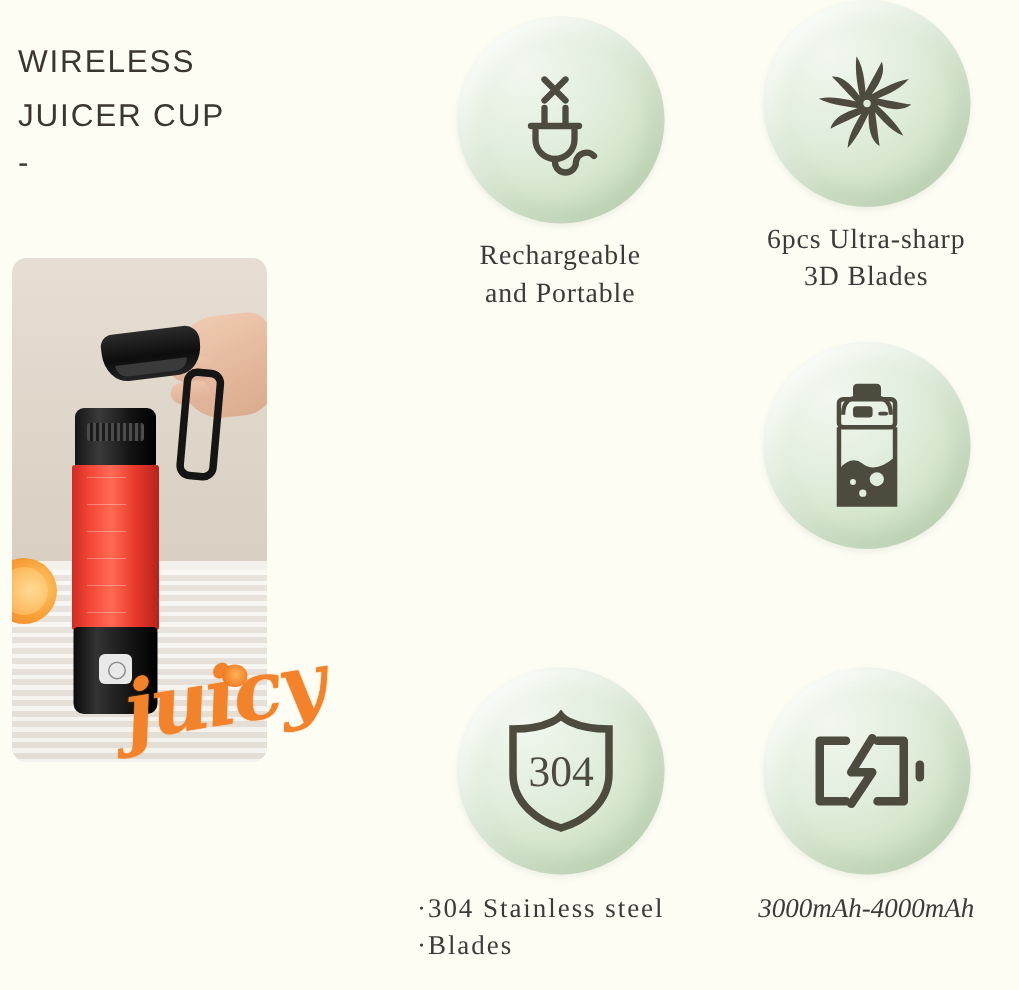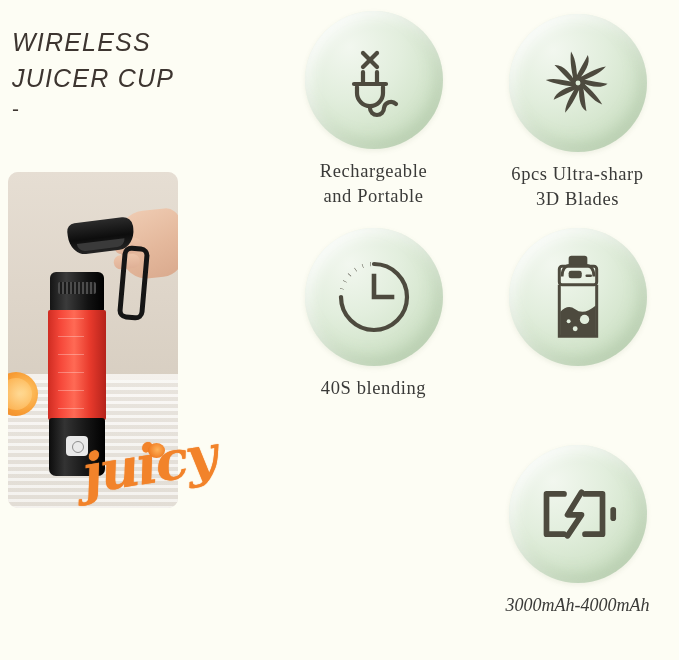--- a/index.html
+++ b/index.html
@@ -25,27 +25,26 @@
 
   
   .title-block {
     position: absolute;
     left: 12px;
     top: 24px;
     width: 250px;
   }
   .title-line {
     font-family: "Liberation Sans", sans-serif;
-    font-size: 25px;
+    font-size: 21px;
     line-height: 36px;
     letter-spacing: 1.2px;
     color: #3d3530;
     font-weight: 300;
     white-space: nowrap;
-    font-style: italic;
   }
   .title-dash {
     font-family: "Liberation Sans", sans-serif;
     font-size: 21px;
     line-height: 26px;
     color: #3d3530;
     font-weight: 400;
     letter-spacing: 0;
   }
 
@@ -282,21 +281,21 @@
   }
   .caption.left-align {
     text-align: left;
     padding-left: 6px;
     letter-spacing: 1.3px;
   }
   .caption.nowrap { white-space: nowrap; letter-spacing: 0.3px; }
 
   
   .c0 { left: 0;   top: 11px; }
-  .c1 { left: 204px; top: 14px; }
+  .c1 { left: 204px; top: 0; }
   .c2 { left: 0;   top: 228px; }
   .c3 { left: 204px; top: 228px; }
   .c4 { left: 0;   top: 445px; }
   .c5 { left: 204px; top: 445px; }
 
   .c4 .caption, .c5 .caption { font-size: 18px; }
   .c5 .caption { letter-spacing: 0; font-style: italic; }
 </style>
 </head>
 <body>
@@ -373,48 +372,48 @@
             </g>
             <circle cx="50" cy="50" r="9" fill="#4d4a3e"></circle>
           </g>
           <circle cx="50" cy="50" r="3" fill="#dcead6"></circle>
         </svg>
       </div>
       <div class="caption">6pcs Ultra-sharp
 3D Blades</div>
     </div>
 
-    <div class="cell c2">
-      <div class="circle">
-        <svg width="80" height="80" viewBox="0 0 80 80" aria-hidden="true">
-          <path d="M40 7 a33 33 0 0 1 0 66 a33 33 0 0 1 -33 -33" fill="none" stroke="#4d4a3e" stroke-width="4.2" stroke-linecap="round"></path>
-          <path d="M7 40 a33 33 0 0 1 33 -33" fill="none" stroke="#4d4a3e" stroke-width="4.2" stroke-linecap="butt" stroke-dasharray="0.5 7.5"></path>
-          <path d="M40 19 L40 40 L58 40" fill="none" stroke="#4d4a3e" stroke-width="4.6" stroke-linecap="square"></path>
-        </svg>
-      </div>
-      <div class="caption">40S blending</div>
-    </div>
 
     <div class="cell c3">
       <div class="circle">
         <svg width="74" height="86" viewBox="0 0 74 92" aria-hidden="true">
           <rect x="27" y="2" width="20" height="11" rx="3" fill="#4d4a3e"></rect>
           <path d="M20 24 q0 -12 10 -12 M54 24 q0 -12 -10 -12" fill="none" stroke="#4d4a3e" stroke-width="3"></path>
           <rect x="17" y="13" width="40" height="20" rx="3" fill="none" stroke="#4d4a3e" stroke-width="3.2"></rect>
           <rect x="27" y="18" width="14" height="8" rx="2.5" fill="#4d4a3e"></rect>
           <rect x="45" y="22" width="7" height="2.6" rx="1.3" fill="#4d4a3e"></rect>
           <path d="M17 33 L17 88 L57 88 L57 33" fill="none" stroke="#4d4a3e" stroke-width="3.2"></path>
           <path d="M18 62 q8 -9 16 -3 q9 7 22 -4 L56 87 L18 87 Z" fill="#4d4a3e"></path>
           <circle cx="44" cy="70" r="5" fill="#e2eedd"></circle>
           <circle cx="27" cy="72" r="2.1" fill="#e2eedd"></circle>
           <circle cx="34" cy="80" r="2.6" fill="#e2eedd"></circle>
         </svg>
       </div>
     </div>
 
+    <div class="cell c4">
+      <div class="circle">
+        <svg width="80" height="84" viewBox="0 0 80 84" aria-hidden="true">
+          <path d="M40 5 C40 5 47 14 72 14 L72 44 C72 64 54 76 40 80 C26 76 8 64 8 44 L8 14 C33 14 40 5 40 5 Z" fill="none" stroke="#4d4a3e" stroke-width="5"></path>
+          <text x="40" y="52" text-anchor="middle" font-family="Liberation Serif, serif" font-size="29" fill="#4d4a3e">304</text>
+        </svg>
+      </div>
+      <div class="caption left-align">·304 Stainless steel
+·Blades</div>
+    </div>
 
     <div class="cell c5">
       <div class="circle">
         <svg width="84" height="62" viewBox="0 0 96 66" aria-hidden="true">
           <g fill="none" stroke="#4d4a3e" stroke-width="6.5" stroke-linecap="round" stroke-linejoin="round">
             <path d="M32 10 L12 10 L12 56 L32 56"></path>
             <path d="M56 10 L76 10 L76 56 L56 56"></path>
             <path d="M52 8 L36 34 L52 34 L36 58"></path>
           </g>
           <rect x="85" y="25" width="6.5" height="16" rx="3.2" fill="#4d4a3e"></rect>

